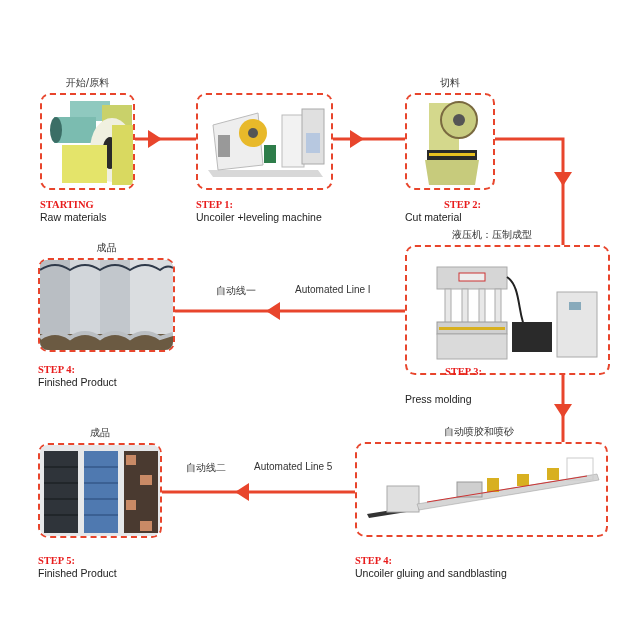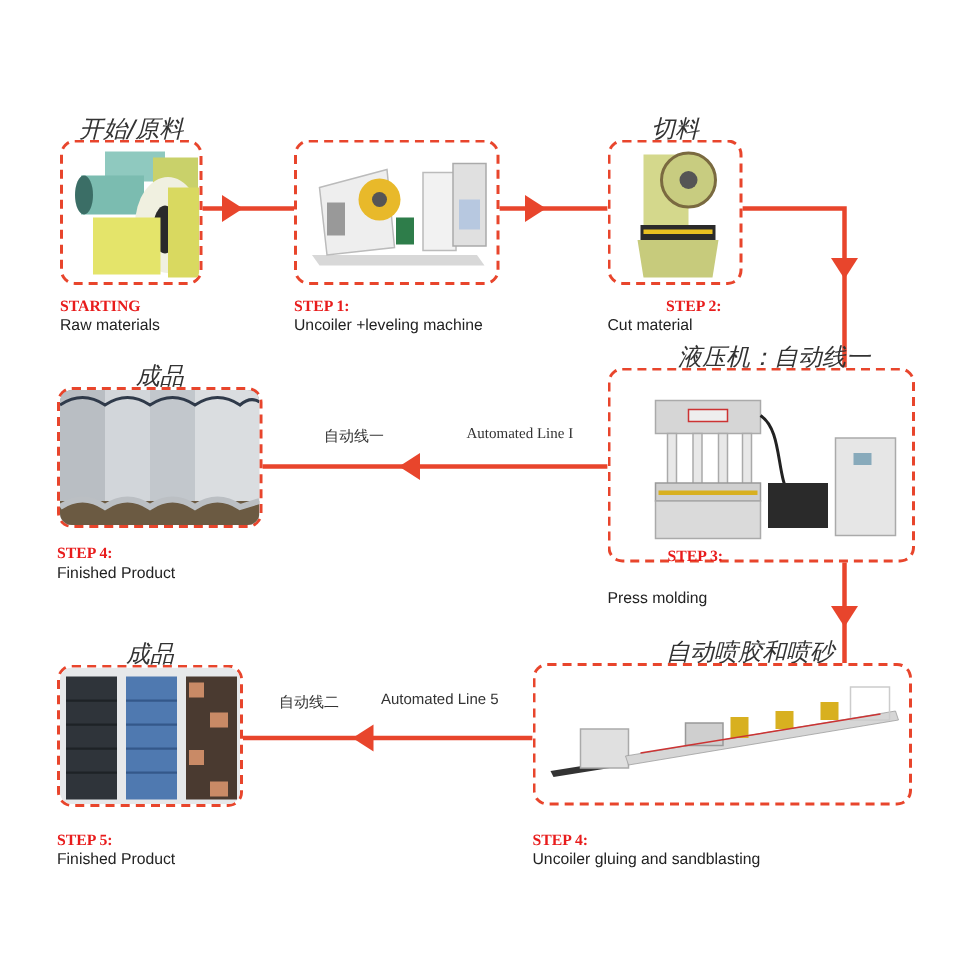--- a/index.html
+++ b/index.html
@@ -1,18 +1,18 @@
 <!DOCTYPE html>
 <html><head>
 <meta charset="utf-8">
 <style>
   html, body { margin: 0; padding: 0; background: #ffffff; }
   body { width: 640px; height: 640px; position: relative; overflow: hidden;
          font-family: "DejaVu Sans", "Liberation Sans", sans-serif; color: #222; }
-  .cn-label { position: absolute; font-size: 16px; color: #333; white-space: nowrap; text-align: center; font-style: italic; }
+  .cn-label { position: absolute; font-size: 10px; color: #333; white-space: nowrap; text-align: center; }
   .box { position: absolute; border: 2px dashed #e8452c; border-radius: 10px; box-sizing: border-box; overflow: hidden; background: #fff; }
   .step-title { position: absolute; font-size: 10.5px; font-weight: bold; color: #e81c1c; white-space: nowrap; font-family: Liberation Serif, serif; }
   .step-desc { position: absolute; font-size: 10.5px; color: #222; white-space: nowrap; font-family: "Liberation Sans", sans-serif; }
   .line-label { position: absolute; font-size: 10px; color: #333; white-space: nowrap; text-align: right; }
   svg.flow { position: absolute; left: 0; top: 0; }
 </style>
 </head>
 <body>
 
 <svg class="flow" width="640" height="640">
@@ -80,21 +80,21 @@
     <circle cx="52" cy="25" r="18" fill="#c8cc80" stroke="#7a6a40" stroke-width="2"></circle>
     <circle cx="52" cy="25" r="6" fill="#555"></circle>
     <rect x="20" y="55" width="50" height="10" fill="#2a2a2a"></rect>
     <rect x="22" y="58" width="46" height="3" fill="#e8c020"></rect>
     <polygon points="18,65 72,65 68,90 22,90" fill="#c7cb7c"></polygon>
   </svg>
 </div>
 <div class="step-title" style="left:405px; top:199px;padding-left:39px;">STEP 2:</div>
 <div class="step-desc" style="left:405px; top:211px;">Cut material</div>
 
-<div class="cn-label" style="left:452px; top:228px;">液压机：自动线一</div>
+<div class="cn-label" style="left:452px; top:228px;">液压机：压制成型</div>
 <div class="box" style="left:405px; top:245px; width:205px; height:130px;">
   <svg width="201" height="126">
     <rect x="30" y="20" width="70" height="22" fill="#d6d6d6" stroke="#aaa"></rect>
     <rect x="52" y="26" width="26" height="8" fill="#eee" stroke="#c33"></rect>
     <rect x="38" y="42" width="6" height="35" fill="#e8e8e8" stroke="#aaa"></rect>
     <rect x="55" y="42" width="6" height="35" fill="#e8e8e8" stroke="#aaa"></rect>
     <rect x="72" y="42" width="6" height="35" fill="#e8e8e8" stroke="#aaa"></rect>
     <rect x="88" y="42" width="6" height="35" fill="#e8e8e8" stroke="#aaa"></rect>
     <rect x="30" y="75" width="70" height="12" fill="#d0d0d0" stroke="#999"></rect>
     <rect x="32" y="80" width="66" height="3" fill="#d8b020"></rect>
@@ -102,21 +102,21 @@
     <path d="M100,30 C115,40 110,70 120,85" stroke="#222" fill="none" stroke-width="2"></path>
     <rect x="105" y="75" width="40" height="30" fill="#2a2a2a"></rect>
     <rect x="150" y="45" width="40" height="65" fill="#e6e6e6" stroke="#aaa"></rect>
     <rect x="162" y="55" width="12" height="8" fill="#8ab"></rect>
   </svg>
 </div>
 <div class="step-title" style="left:405px; top:366px;padding-left:40px;">STEP 3:</div>
 <div class="step-desc" style="left:405px; top:393px;">Press molding</div>
 
 <div class="line-label" style="left:216px; top:284px;">自动线一</div>
-<div class="line-label" style="left:311px; top:284px; font-family: Liberation Serif, serif;">Automated Line I</div>
+<div class="line-label" style="left:295px; top:284px; font-family: Liberation Sans, sans-serif;">Automated Line I</div>
 
 <div class="cn-label" style="left:38px; top:241px; width:137px;">成品</div>
 <div class="box" style="left:38px; top:258px; width:137px; height:94px;">
   <svg width="133" height="90">
     <rect width="133" height="90" fill="#8a8f94"></rect>
     <rect x="0" y="0" width="30" height="90" fill="#b9bec3"></rect>
     <rect x="30" y="0" width="30" height="90" fill="#d2d6da"></rect>
     <rect x="60" y="0" width="30" height="90" fill="#c2c7cc"></rect>
     <rect x="90" y="0" width="43" height="90" fill="#dadde0"></rect>
     <path d="M0,10 Q15,0 30,10 Q45,0 60,10 Q75,0 90,10 Q105,0 120,10 Q127,4 133,8" stroke="#2f3a4a" stroke-width="2" fill="none"></path>

